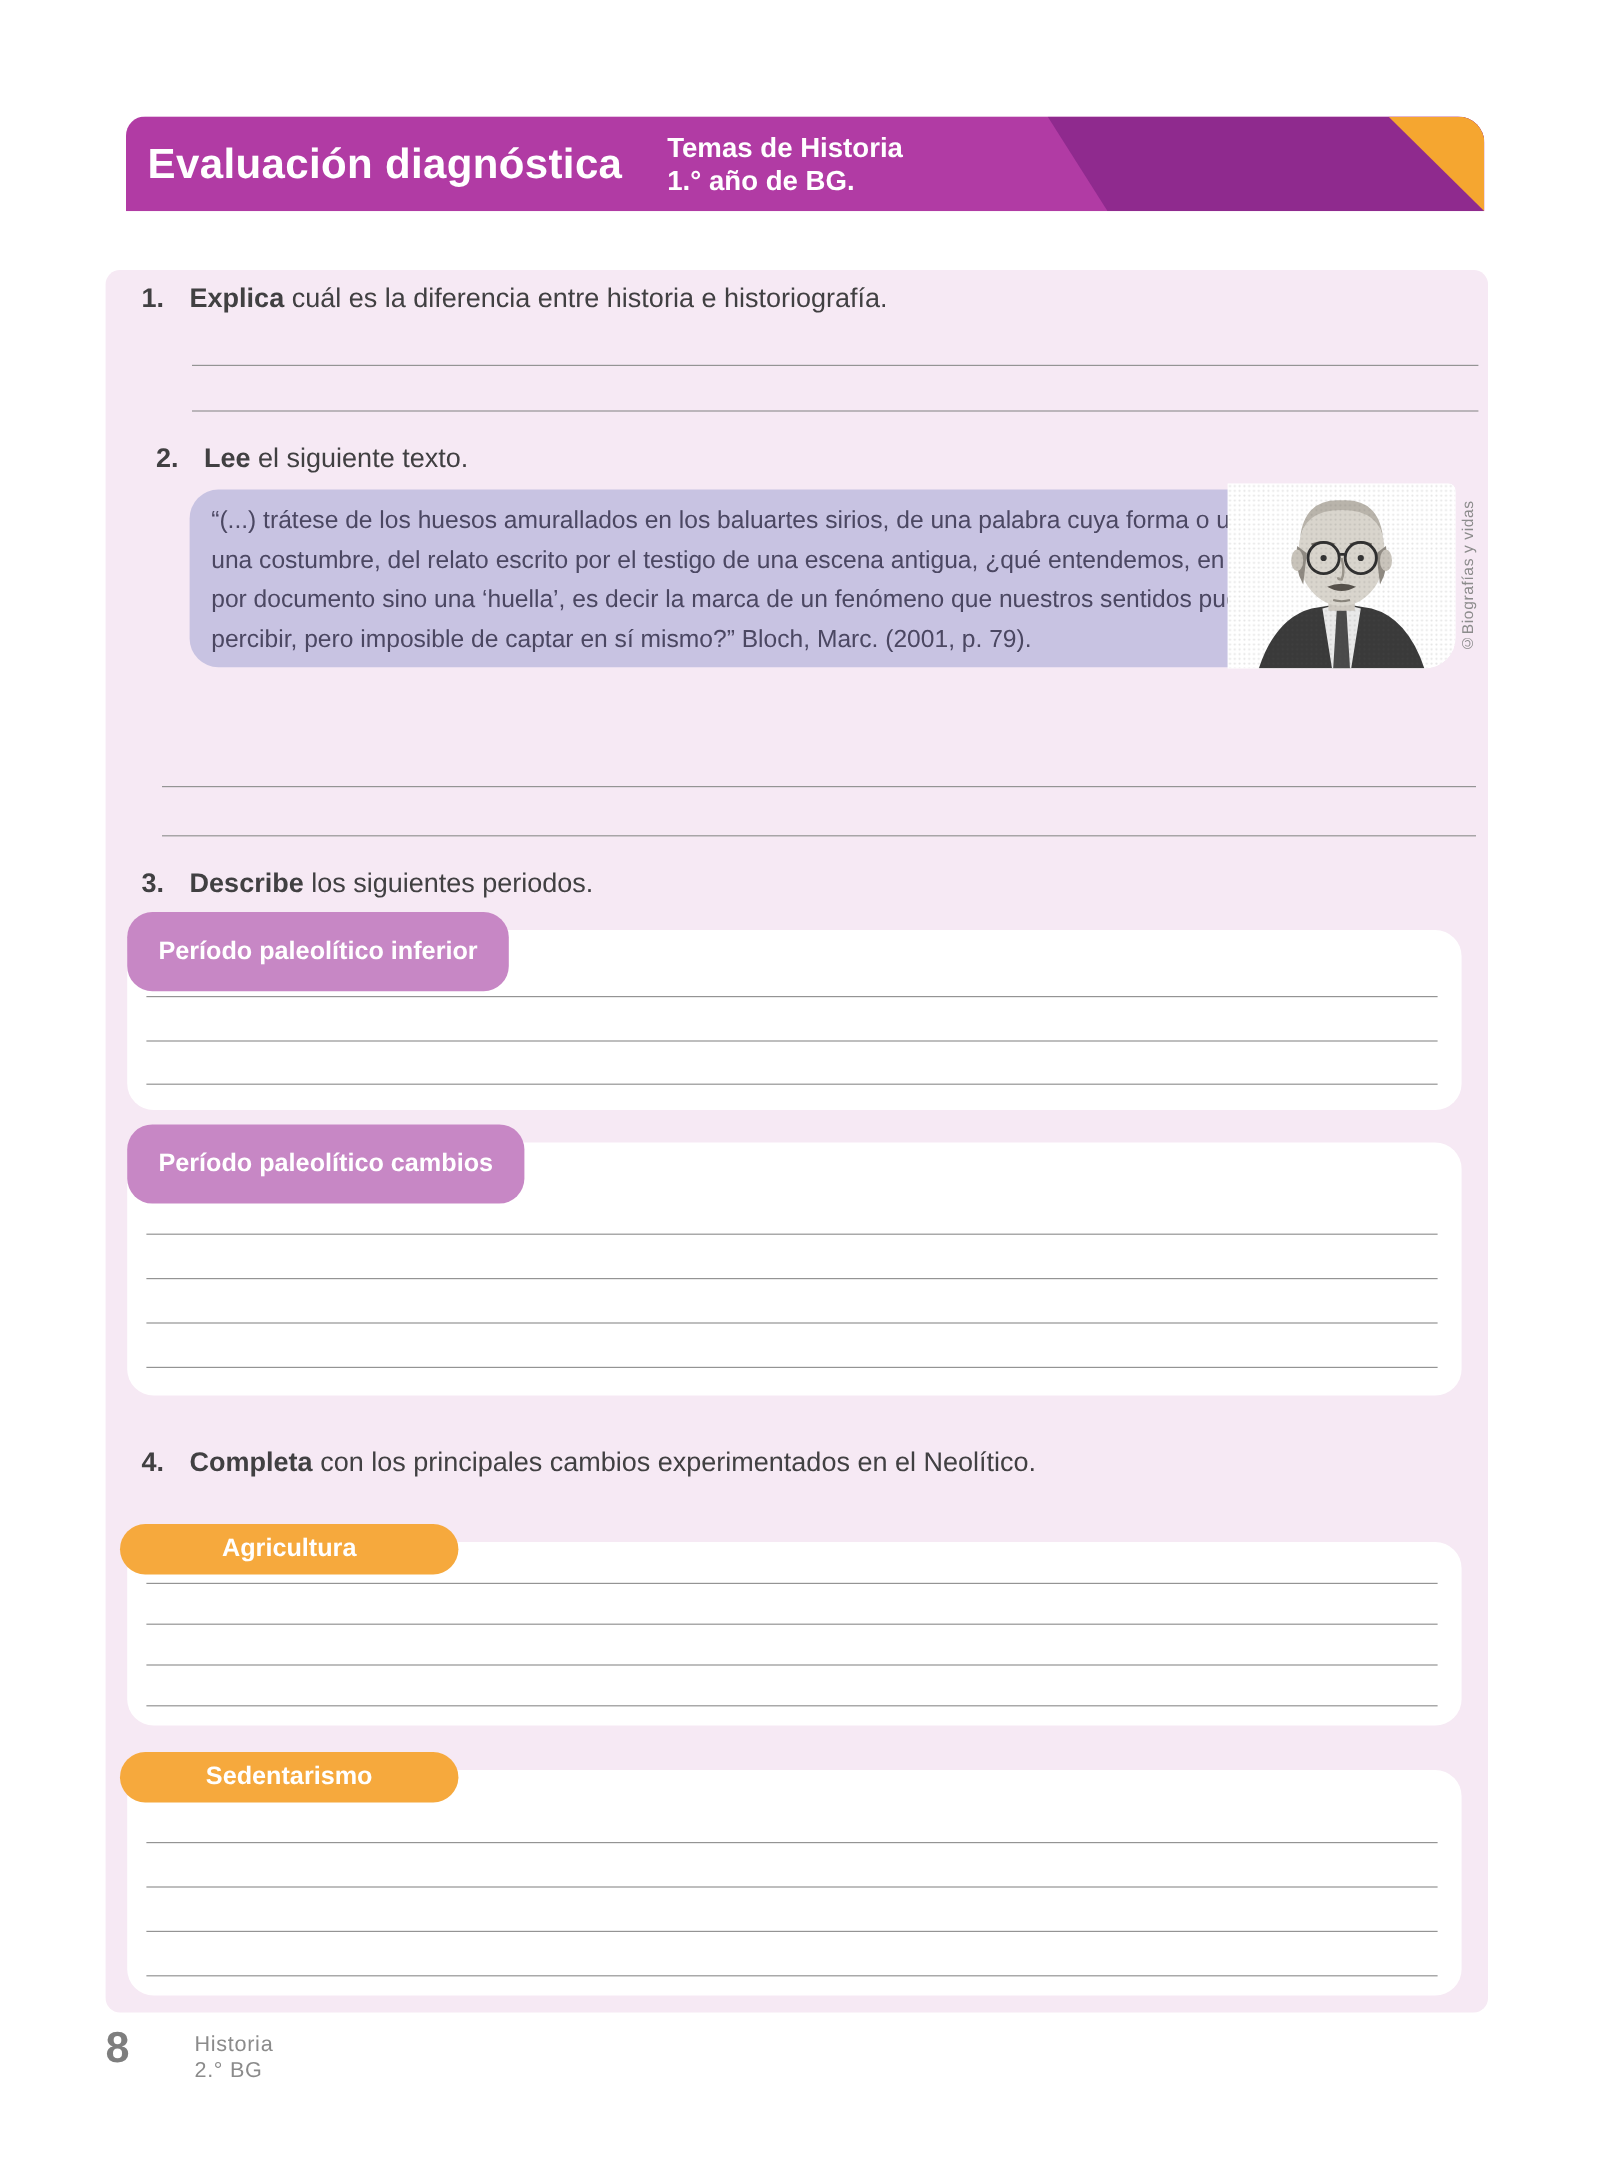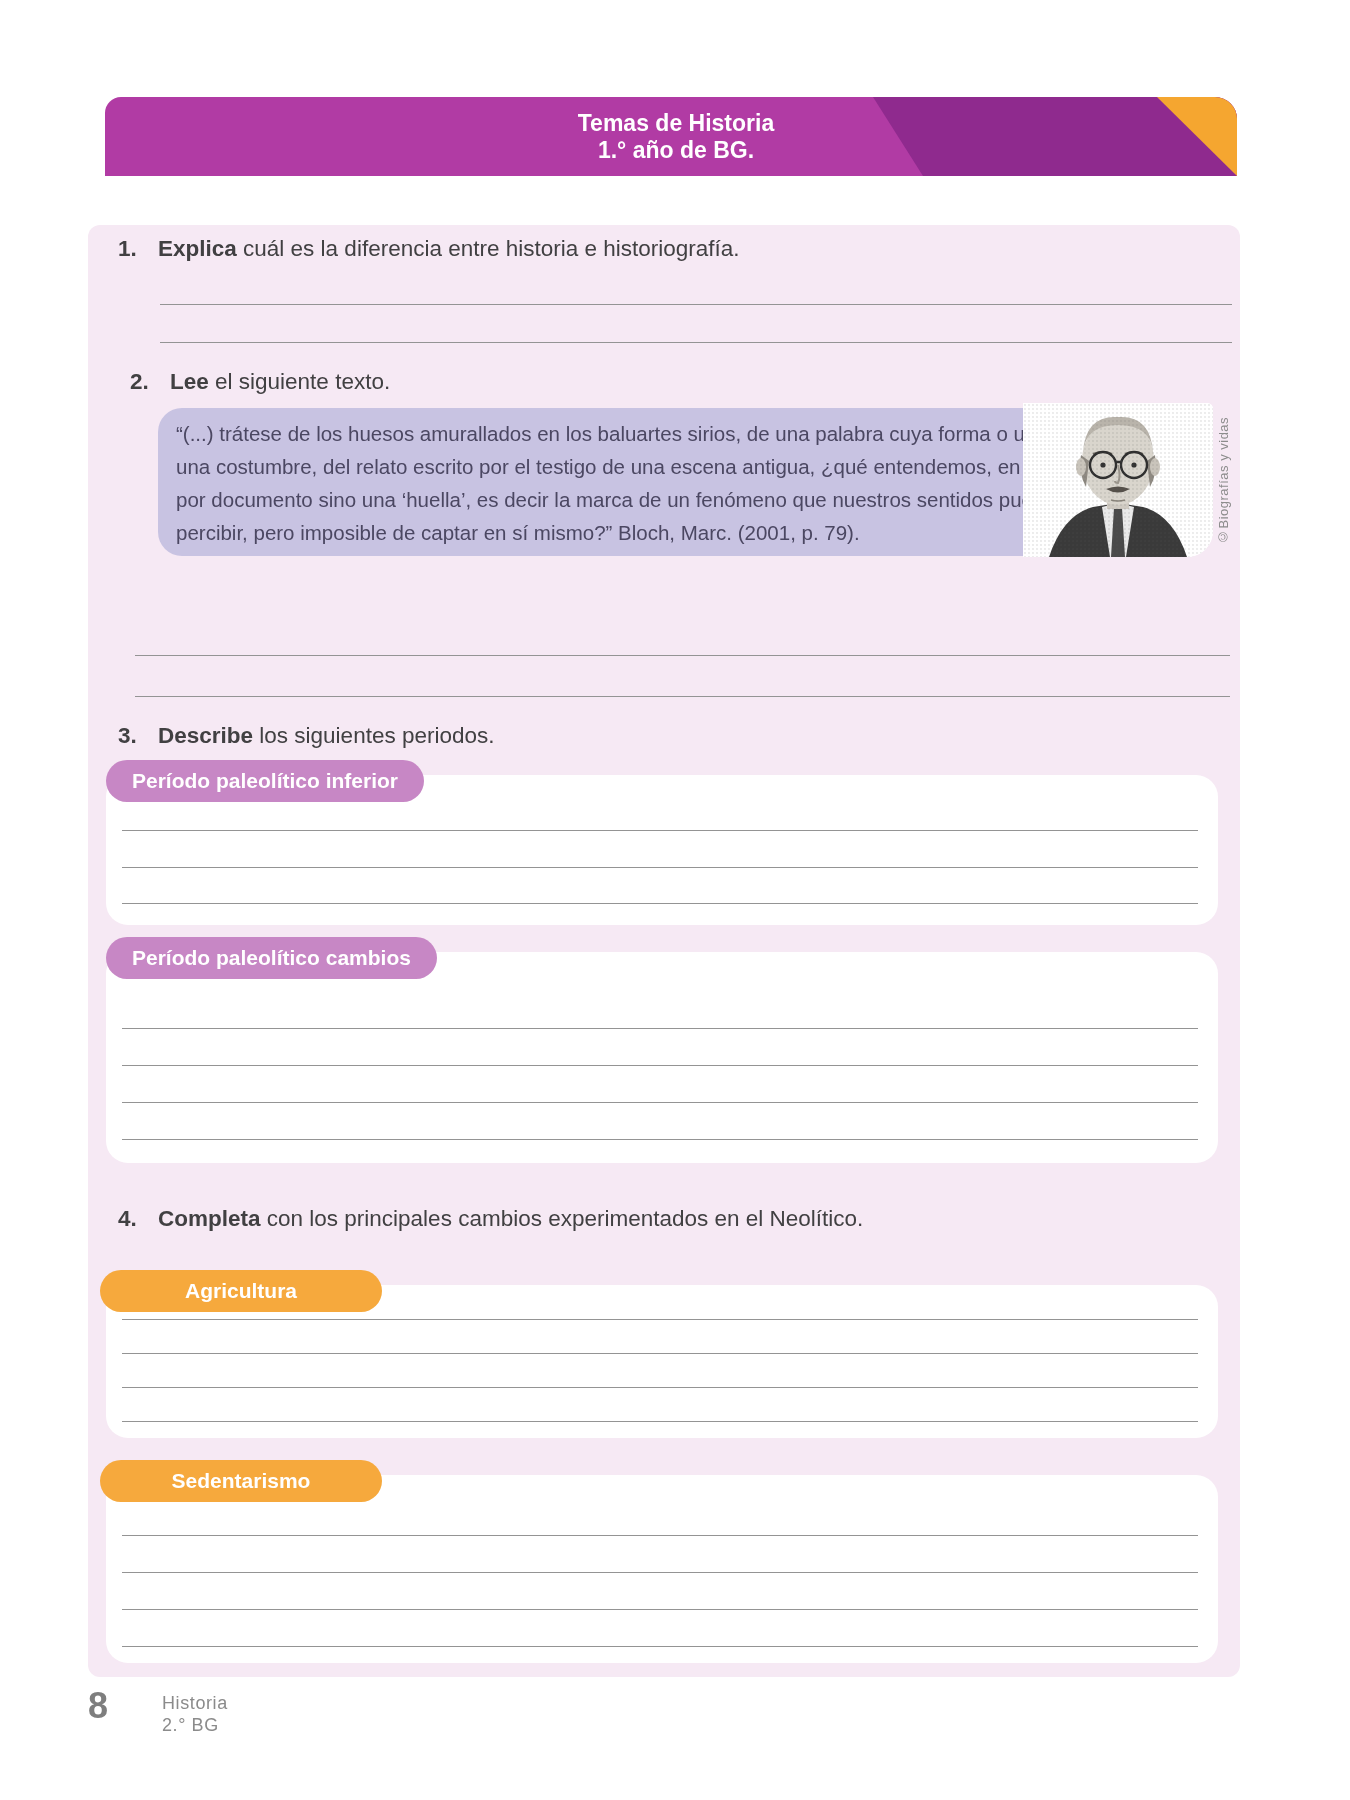--- a/index.html
+++ b/index.html
@@ -10,21 +10,21 @@
   
   .banner{position:absolute;left:105px;top:97px;width:1132px;height:79px;
     border-radius:16px 22px 0 0;overflow:hidden;}
   .banner .layer{position:absolute;inset:0;}
   .layer-light{background:#b13ba4;}
   .layer-dark{background:#8f2a8e;clip-path:polygon(768px 0,1132px 0,1132px 100%,818px 100%);}
   .layer-orange{background:#f5a630;clip-path:polygon(1052px 0,1132px 0,1132px 100%);}
   .banner-title{position:absolute;left:18px;top:50%;transform:translateY(-50%);
     font-size:35px;font-weight:bold;color:#fff;letter-spacing:.3px;white-space:nowrap;}
   .banner-course{position:absolute;left:451px;top:50%;transform:translateY(-50%);
-    width:240px;text-align:center;color:#fff;font-weight:bold;font-size:23px;line-height:27px;}
+    width:240px;color:#fff;font-weight:bold;font-size:23px;line-height:27px;}
   .banner-dua{position:absolute;left:850px;top:50%;transform:translateY(-50%);
     width:240px;text-align:center;color:#fff;font-weight:bold;}
   .banner-dua .l1{font-size:27px;line-height:29px;}
   .banner-dua .l2{font-size:21px;line-height:25px;}
   
   .panel{position:absolute;left:88px;top:225px;width:1152px;height:1452px;
     background:#f6e9f4;border-radius:12px;}
   .q-row{position:absolute;font-size:22.5px;line-height:28px;color:#414042;white-space:nowrap;}
   .q-num{font-weight:bold;display:inline-block;width:40px;}
   .q-bold{font-weight:bold;}
@@ -37,36 +37,37 @@
     background:#ffffff;border-radius:0 6px 26px 0;overflow:hidden;}
   .photo svg{display:block;width:100%;height:100%;}
   .photo-credit{position:absolute;left:1125px;top:178px;height:154px;width:20px;
     display:flex;align-items:center;justify-content:center;
     writing-mode:vertical-rl;transform:rotate(180deg);
     font-size:13px;color:#8c8c8c;letter-spacing:.5px;}
   
   .wbox{position:absolute;left:18px;width:1112px;background:#ffffff;border-radius:22px;}
   .pill{position:absolute;height:42px;line-height:42px;border-radius:21px;
     color:#ffffff;font-weight:bold;font-size:21px;white-space:nowrap;}
-  .pill-purple{left:18px;background:#c787c5;padding:0 26px;}
+  .pill-purple{left:18px;background:#c787c5;padding:12px 26px;}
   .pill-orange{left:12px;background:#f6a93d;width:282px;text-align:center;}
   
   .page-num{position:absolute;left:88px;top:1685px;font-size:36px;font-weight:bold;color:#7e7e7e;}
   .footer-meta{position:absolute;left:162px;top:1692px;font-size:18px;line-height:22px;
     color:#8b8b8b;letter-spacing:.6px;}
 </style>
 </head>
 <body>
 
 <div class="page">
 
   <div class="banner">
     <div class="layer layer-light"></div>
     <div class="layer layer-dark"></div>
     <div class="layer layer-orange"></div>
+    <div class="banner-title">Evaluación diagnóstica</div>
     <div class="banner-course">
       <div>Temas de Historia</div>
       <div>1.° año de BG.</div>
     </div>
   </div>
 
   <div class="panel">
 
     <div class="q-row" style="left:30px;top:10px;">
       <span class="q-num">1.</span><span class="q-bold">Explica</span> <span>cuál es la diferencia entre historia e historiografía.</span>

